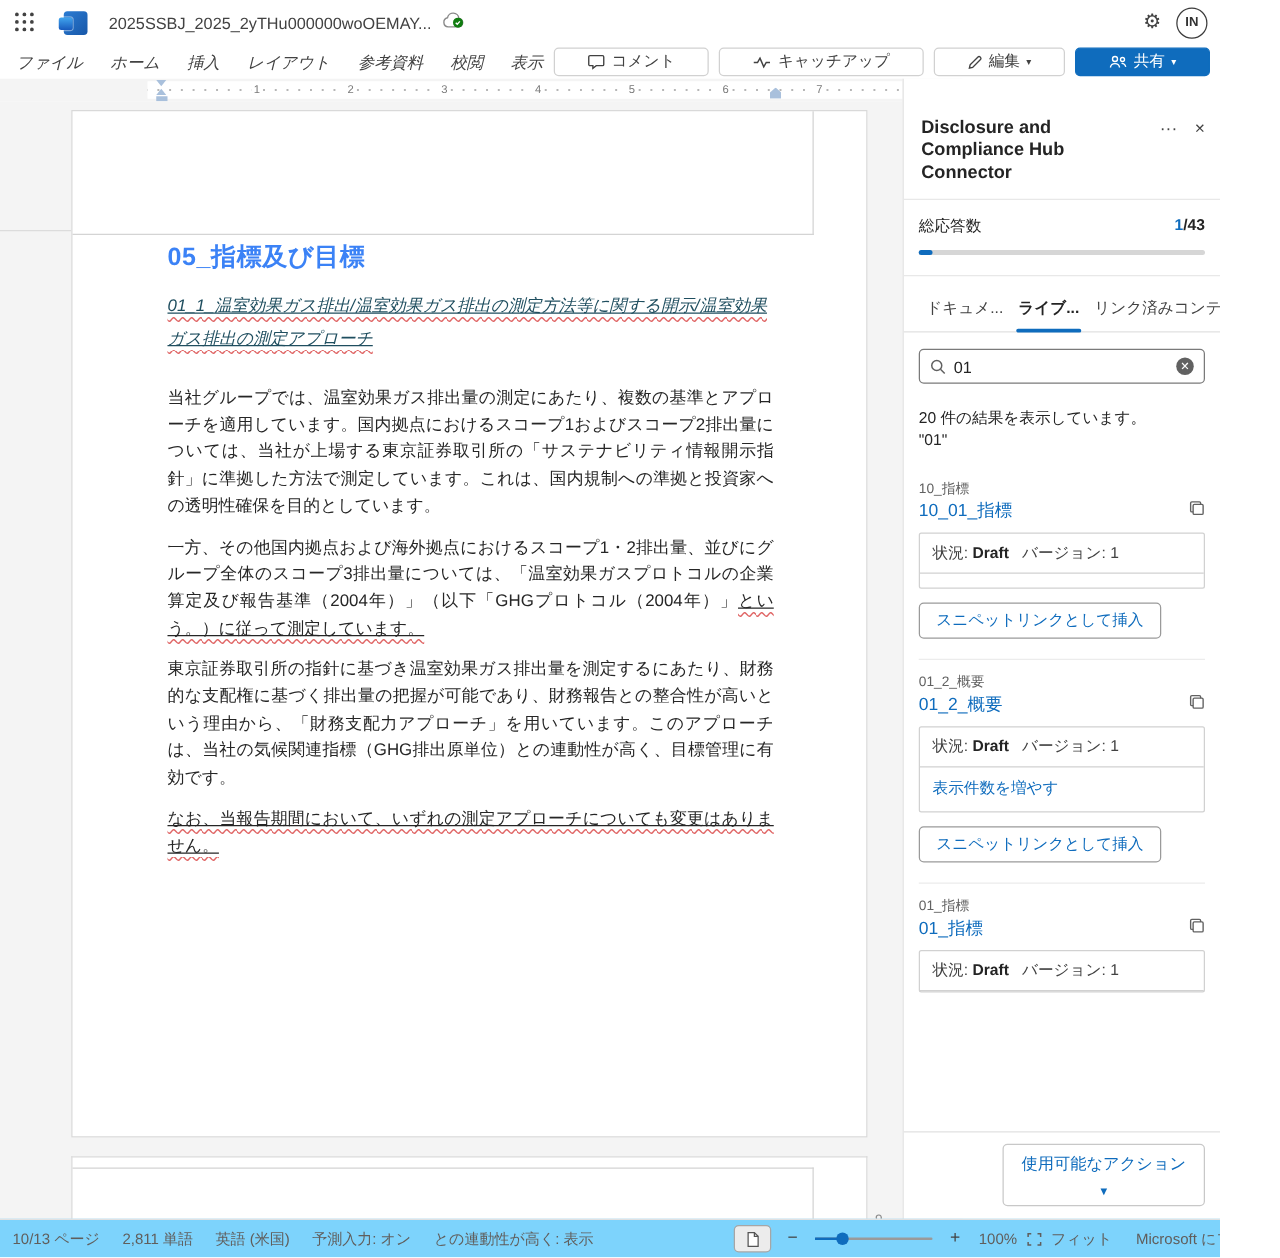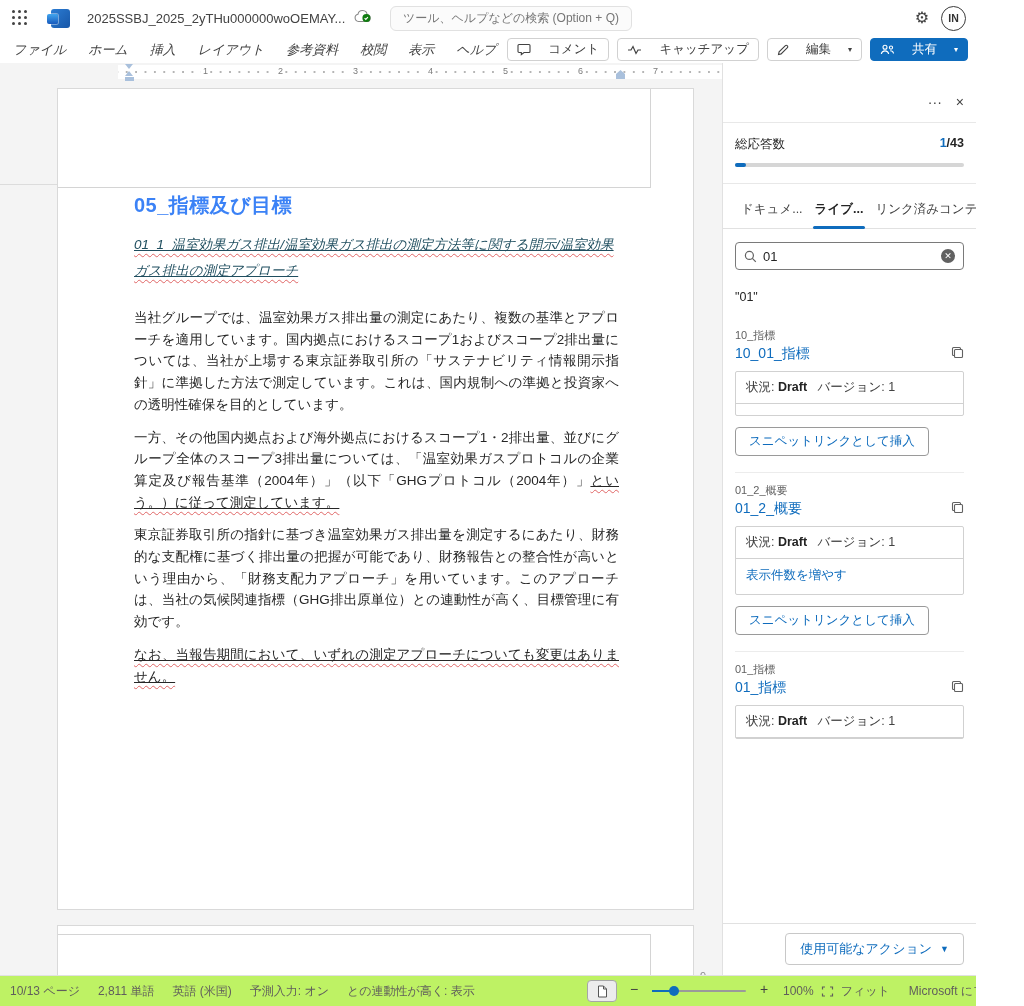--- a/index.html
+++ b/index.html
@@ -22,21 +22,21 @@
   .tb-right { position:absolute; right:10px; top:0; height:36px; display:flex; align-items:center; gap:12px; }
   .gear { font-size:16px; color:#424242; line-height:1; }
   .avatar { width:25px; height:25px; border-radius:50%; border:1.6px solid #3b3b3b; background:#fff; display:flex;
             align-items:center; justify-content:center; font-size:10.5px; font-weight:bold; color:#333; }
 
   
   .menubar { position:absolute; top:36px; left:0; right:0; height:27px; background:#fff; display:flex; align-items:center; }
   .menu-items { display:flex; gap:22px; margin-left:13px; font-size:13px; color:#424242; }
   .menu-items span { cursor:default;font-style:italic; }
   .mb-right { position:absolute; right:8px; top:1px; height:25px; display:flex; align-items:center; gap:8px; }
-  .pillbtn { display:flex; align-items:center; gap:17px; height:23px; padding:0 9px; border:1px solid #d1d1d1; border-radius:4px;
+  .pillbtn { display:flex; align-items:center; gap:5px; height:23px; padding:0 26px; border:1px solid #d1d1d1; border-radius:4px;
              background:#fff; font-size:12.5px; color:#424242; }
   .pillbtn svg { flex:none; }
   .sharebtn { background:#0f6cbd; border-color:#0f6cbd; color:#fff;text-align:right; }
   .chev { font-size:8px; color:inherit; }
 
   
   .ruler { position:absolute; top:63px; left:0; width:770px; height:18px; background:#f4f4f4; }
   .ruler-band { position:absolute; left:118px; top:2px; width:640px; height:14px; background:#fff;
     background-image:radial-gradient(circle,#b5b5b5 0.7px,transparent 1px);
     background-size:9.4px 14px; background-position:4px 50%; }
@@ -99,25 +99,25 @@
   .card { border:1px solid #d1d1d1; border-radius:2px; }
   .card-status { font-size:12.5px; color:#424242; padding:7px 10px; border-bottom:1px solid #d1d1d1; }
   .card-status b { color:#242424; }
   .card-body { font-size:12.5px; line-height:17.5px; color:#242424; padding:8px 10px 2px; white-space:pre-line; }
   .card-body:empty { padding:0; height:11px; }
   .showmore { font-size:12.5px; color:#0f6cbd; padding:8px 10px 10px; }
   .insertbtn { margin-top:11px; display:inline-block; font-size:12.5px; color:#0f6cbd; border:1px solid #9a9a9a;
                border-radius:4px; padding:5px 13px; background:#fff; }
   .panel-foot { border-top:1px solid #e1e1e1; padding:9px 12px 10px; display:flex; justify-content:flex-end; }
   .actionbtn { display:flex; align-items:center; gap:8px; font-size:13px; color:#0f6cbd; border:1px solid #c8c8c8;
-               border-radius:4px; padding:6px 14px; background:#fff; }
+               border-radius:4px; padding:6px 14px; background:#fff;flex-direction:column; }
   .actionbtn .tri { font-size:9px; color:#0f6cbd; }
 
   
-  .statusbar { position:absolute; left:0; bottom:0; width:1024px; height:31px; background:#bef264; border-top:1px solid #e1e1e1;
+  .statusbar { position:absolute; left:0; bottom:0; width:1024px; height:31px; background:#7dd3fc; border-top:1px solid #e1e1e1;
                font-size:12px; color:#605e5c; }
   .sb-left { position:absolute; left:10px; top:0; height:30px; display:flex; align-items:center; gap:18px; white-space:nowrap; }
   .sb-pagebtn { position:absolute; left:587px; top:4px; width:30px; height:22px; background:#ececec; border:1px solid #a6a6a6;
                 border-radius:4px; display:flex; align-items:center; justify-content:center; }
   .sb-minus { position:absolute; left:630px; top:5px; font-size:14px; color:#424242; }
   .sb-track { position:absolute; left:652px; top:14px; width:94px; height:2px; background:#9a9a9a; border-radius:1px; }
   .sb-track-blue { position:absolute; left:0; top:0; height:2px; width:22px; background:#0f6cbd; }
   .sb-thumb { position:absolute; left:17px; top:-4px; width:10px; height:10px; border-radius:50%; background:#0f6cbd; }
   .sb-plus { position:absolute; left:760px; top:5px; font-size:14px; color:#424242; }
   .sb-right { position:absolute; left:783px; top:0; height:30px; display:flex; align-items:center; gap:7px; white-space:nowrap; }
@@ -141,21 +141,20 @@
       </div>
     <div class="wordlogo"></div>
     <div class="doc-title">2025SSBJ_2025_2yTHu000000woOEMAY...</div>
     <span class="cloud-ic">
       <svg width="18" height="14" viewBox="0 0 18 14">
           <path d="M4.5 12.5h8a3.4 3.4 0 0 0 .6-6.8A4.6 4.6 0 0 0 4 5.2 3.7 3.7 0 0 0 4.5 12.5z" fill="none" stroke="#8a8a8a" stroke-width="1.1"></path>
           <circle cx="12.4" cy="9.1" r="4" fill="#107c10"></circle>
           <path d="M10.6 9.2l1.2 1.2 2.1-2.3" stroke="#fff" stroke-width="1.1" fill="none"></path>
         </svg>
     </span>
-    <div class="tb-search">ツール、ヘルプなどの検索 (Option + Q)</div>
     <div class="tb-right">
       <span class="gear">⚙</span>
       <div class="avatar">IN</div>
     </div>
   </div>
 
   <div class="menubar">
     <div class="menu-items">
       <span>ファイル</span>
       <span>ホーム</span>
@@ -236,20 +235,21 @@
 
     <div class="page page2">
       <div class="hdr-box2"></div>
     </div>
 
     <div class="doc-scroll"></div>
   </div>
 
   <div class="panel">
     <div class="panel-head">
+      <div class="panel-title">Disclosure and Compliance Hub Connector</div>
       <div class="ph-icons">
         <span>···</span>
         <span>×</span>
       </div>
     </div>
     <div class="divider"></div>
     <div class="stats">
       <div class="stats-row">
         <span>総応答数</span>
         <span class="stats-val"><span class="cur">1</span><span>/43</span></span>
@@ -269,20 +269,21 @@
         <svg width="13" height="13" viewBox="0 0 13 13">
             <circle cx="5.4" cy="5.4" r="4" fill="none" stroke="#616161" stroke-width="1.2"></circle>
             <path d="M8.4 8.4l3.4 3.4" stroke="#616161" stroke-width="1.2"></path>
           </svg>
         <span class="val">01</span>
         <span class="clear-ic">✕</span>
       </div>
     </div>
     <div class="results">
       <div class="res-info">
+        <div>20 件の結果を表示しています。</div>
         <div>"01"</div>
       </div>
 
       <div class="res-sec">
         <div class="res-cat">10_指標</div>
         <div class="res-linkrow">
           <span class="res-link">10_01_指標</span>
           <span class="copy-ic"><svg width="13" height="13" viewBox="0 0 13 13">
                 <rect x="3.5" y="3.5" width="8" height="8" rx="1" fill="none" stroke="#616161" stroke-width="1.1"></rect>
                 <path d="M9.5 3.5v-1a1 1 0 0 0-1-1h-6a1 1 0 0 0-1 1v6a1 1 0 0 0 1 1h1" fill="none" stroke="#616161" stroke-width="1.1"></path>

